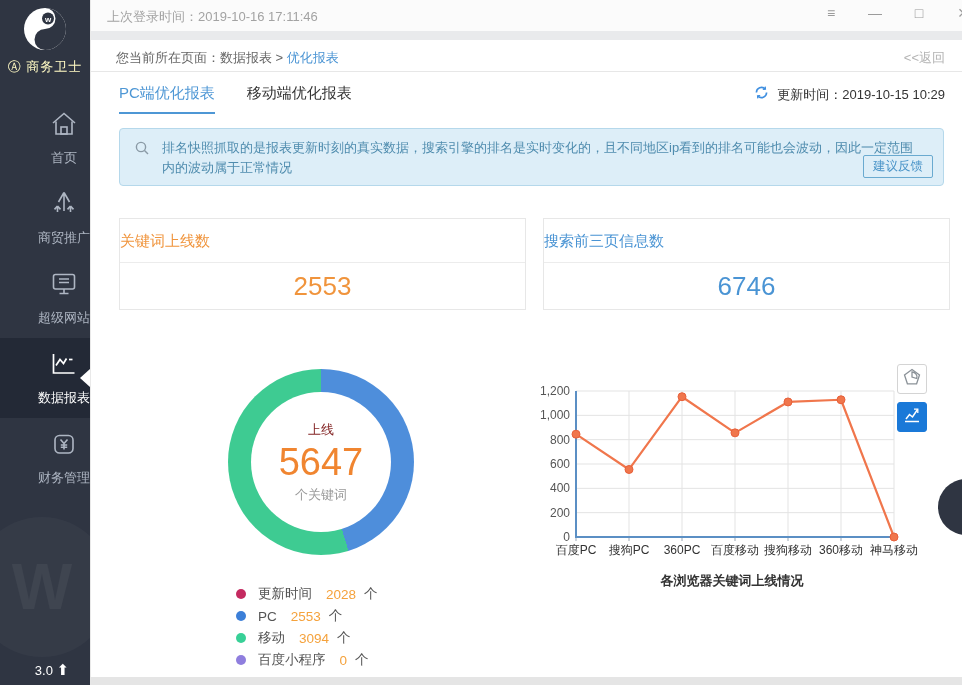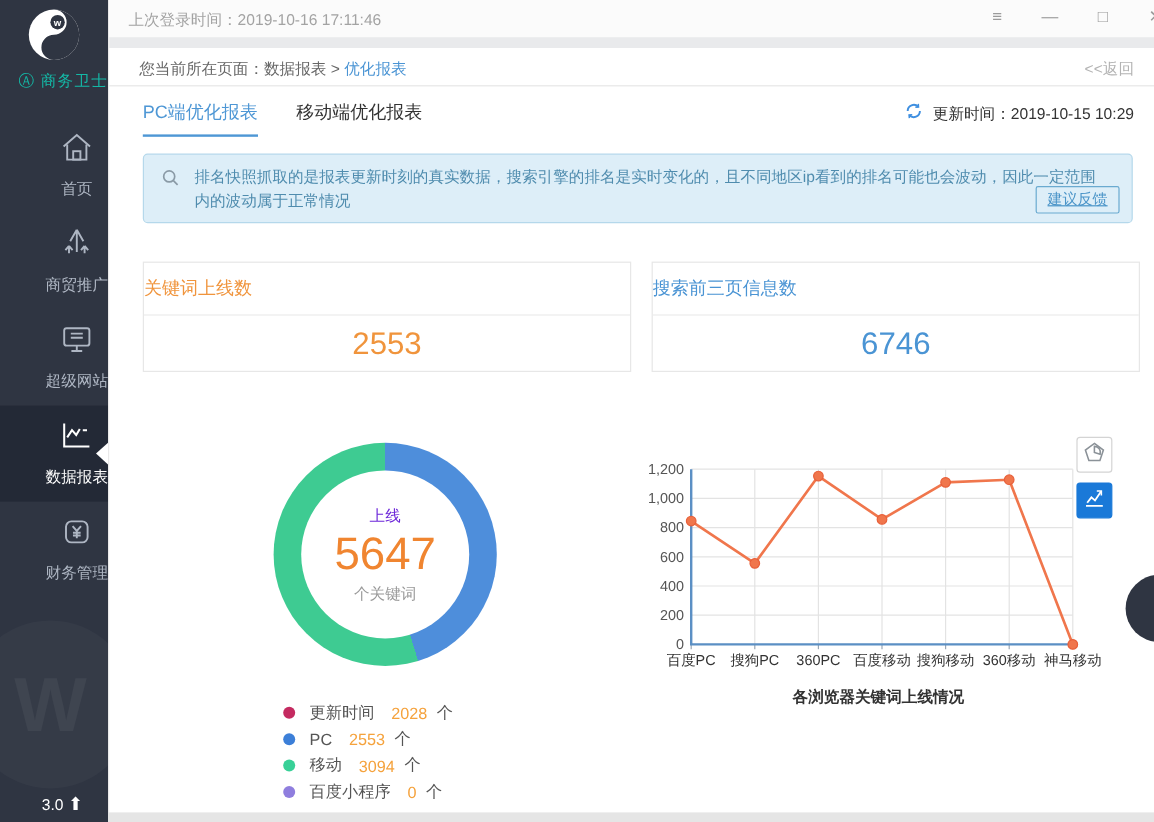--- a/index.html
+++ b/index.html
@@ -3,21 +3,21 @@
 <meta charset="utf-8">
 <style>
   * { margin:0; padding:0; box-sizing:border-box; }
   html,body { width:962px; height:685px; overflow:hidden; font-family:"Liberation Sans","DejaVu Sans",sans-serif; background:#fff; }
   body { position:relative; }
 
   
   .sidebar { position:absolute; left:0; top:0; width:90px; height:685px; background:#2f3542; color:#b9c1cd; overflow:hidden; }
   .brand { position:absolute; top:6px; left:0; width:90px; text-align:center; }
   .brand-logo { display:inline-block; }
-  .brand-name { margin-top:2px; font-size:13px; color:#14b8a6; letter-spacing:1px;text-align:right; }
+  .brand-name { margin-top:2px; font-size:13px; color:#fef9c3; letter-spacing:1px; }
   .side-list { position:absolute; top:98px; left:0; width:90px; }
   .side-item { position:relative; height:80px; display:flex; flex-direction:column; align-items:center; justify-content:center; gap:7px; cursor:pointer; color:#aeb6c3;padding-left:38px; }
   .side-item .lbl { font-size:13px; }
   .side-item.active { background:#232936; color:#fff; }
   .side-item.active::after { content:""; position:absolute; right:0; top:50%; margin-top:-9px; border-top:9px solid transparent; border-bottom:9px solid transparent; border-right:10px solid #ffffff; }
   .watermark { position:absolute; left:-28px; bottom:28px; width:140px; height:140px; border-radius:50%; background:rgba(255,255,255,0.03); display:flex; align-items:center; justify-content:center; font-size:64px; font-weight:bold; color:rgba(255,255,255,0.05); }
   .version { position:absolute; bottom:6px; left:0; width:90px; text-align:center; color:#fff; font-size:13px; padding-left:14px; }
   .version .up { font-size:15px; }
 
   
@@ -35,32 +35,32 @@
 
   .tab-row { position:absolute; left:0; top:72px; width:100%; height:42px; }
   .tabs { position:absolute; left:28px; top:12px; display:flex; gap:32px; }
   .tab { font-size:15px; color:#333; padding-bottom:9px; cursor:pointer; }
   .tab.active { color:#4e97d5; border-bottom:2px solid #4e97d5; }
   .update-row { position:absolute; right:17px; top:12px; display:flex; align-items:center; gap:7px; }
   .update-time { font-size:13px; color:#333; }
 
   .notice { position:absolute; left:28px; top:128px; width:825px; height:58px; background:#ddeef8; border:1px solid #b5d8eb; border-radius:4px; padding:9px 20px 9px 42px; font-size:13px; line-height:20px; color:#4f8cae; }
   .notice .search-ic { position:absolute; left:14px; top:11px; }
-  .feedback-btn { position:absolute; right:10px; bottom:7px; border:1px solid #6aaad0; color:#4a94c8; font-size:12.5px; padding:2px 9px; border-radius:2px; background:transparent; cursor:pointer;text-decoration:underline; }
+  .feedback-btn { position:absolute; right:10px; bottom:7px; border:1px solid #6aaad0; color:#4a94c8; font-size:12.5px; padding:2px 9px; border-radius:2px; background:transparent; cursor:pointer; }
 
   .card { position:absolute; top:218px; width:407px; height:92px; background:#fff; border:1px solid #e7e7e7; }
   .card.c1 { left:28px; }
   .card.c2 { left:452px; }
   .card-hd { height:44px; line-height:44px; text-align:left; font-size:15px; border-bottom:1px solid #ececec; }
   .card-val { height:46px; line-height:46px; text-align:center; font-size:26px; }
 
   
   .donut { position:absolute; left:137px; top:369px; width:186px; height:186px; border-radius:50%; }
   .donut-hole { position:absolute; left:23px; top:23px; width:140px; height:140px; border-radius:50%; background:#fff; display:flex; flex-direction:column; align-items:center; justify-content:center; gap:2px; }
-  .donut-top { font-size:13px; color:#6d28d9; }
+  .donut-top { font-size:13px; color:#7f1d1d; }
   .donut-num { font-size:38px; color:#f08530; }
   .donut-bottom { font-size:13px; color:#999; }
 
   .legend { position:absolute; left:145px; top:583px; }
   .lg-row { display:flex; align-items:center; height:22px; font-size:13.5px; color:#555; cursor:pointer; }
   .dot { width:10px; height:10px; border-radius:50%; margin-right:12px; flex:0 0 auto; }
   .lg-label { margin-right:14px; }
   .lg-val { color:#f5a23c; margin-right:8px; }
 
   

